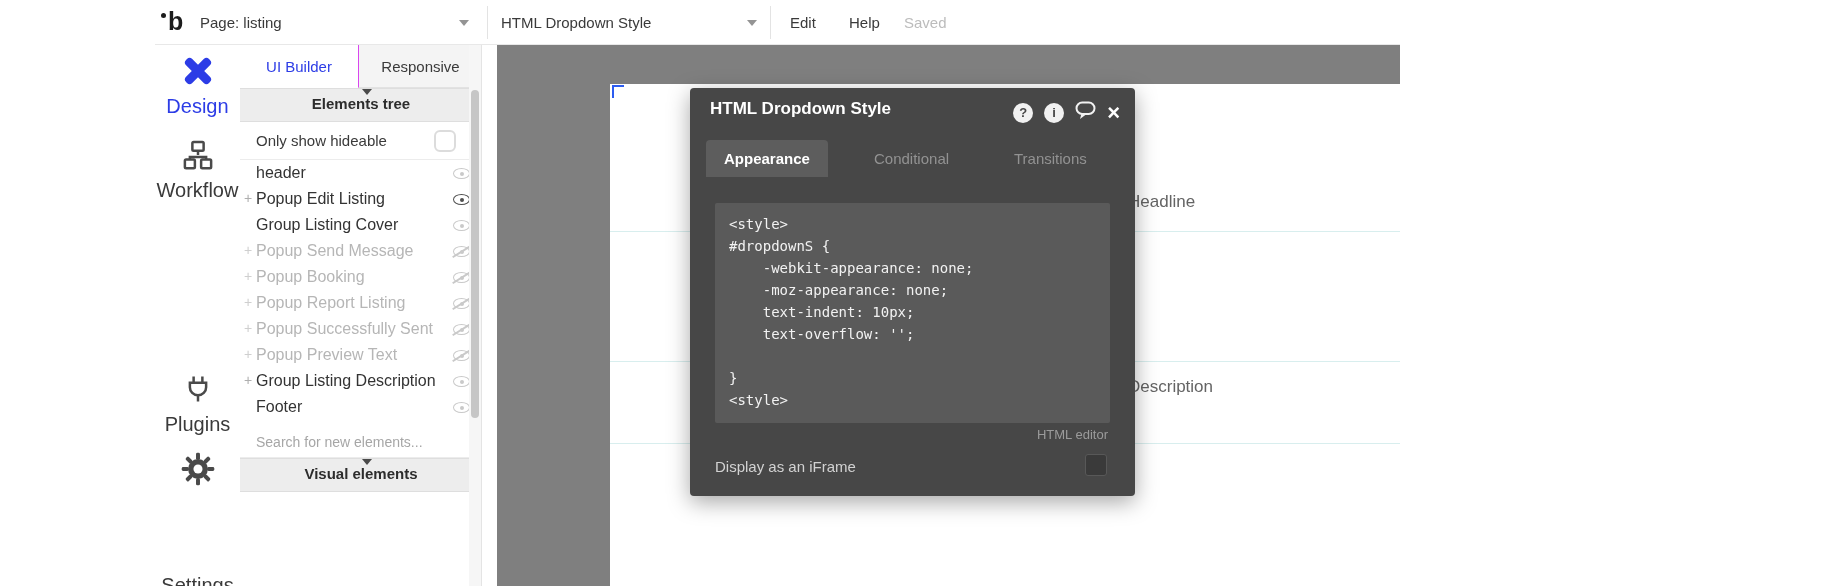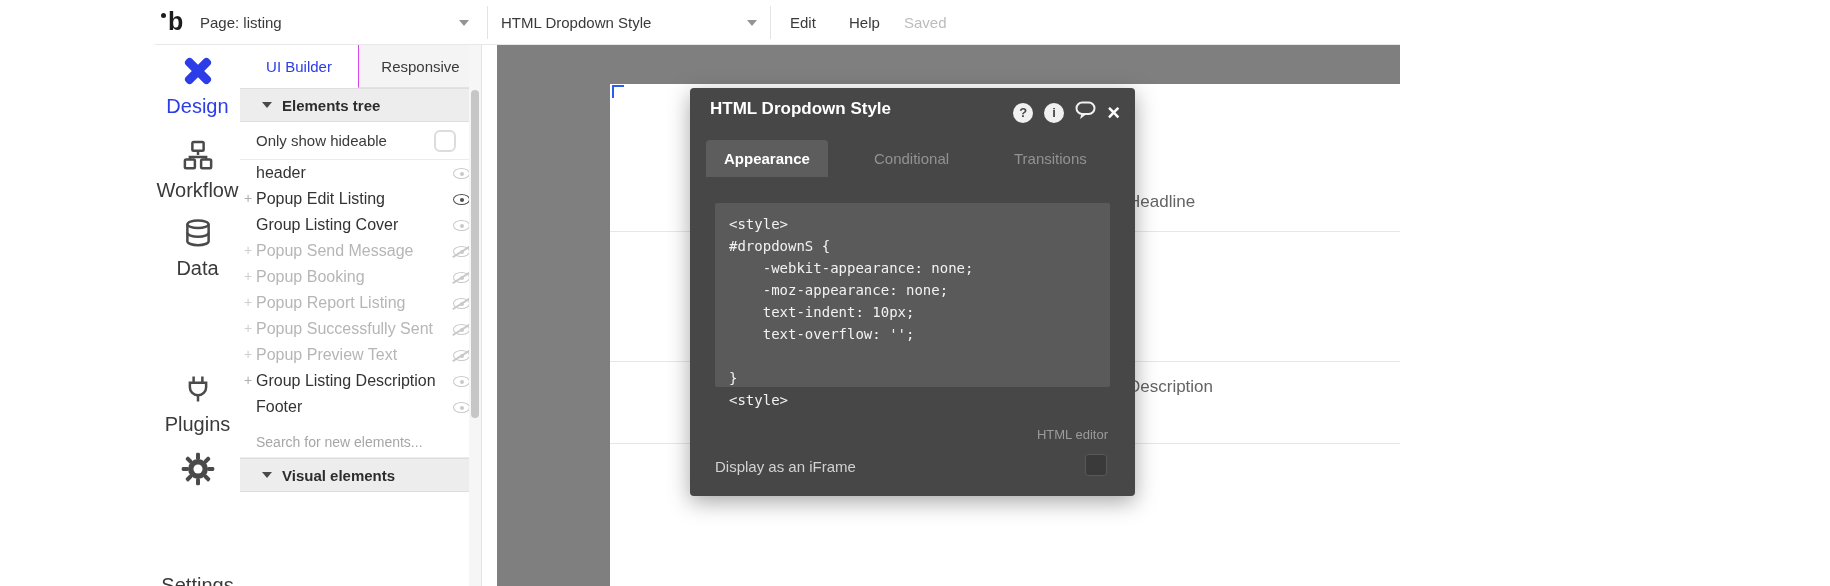--- a/index.html
+++ b/index.html
@@ -18,21 +18,21 @@
 
   
   .nav-item { position:absolute; left:155px; width:85px; display:flex; flex-direction:column; align-items:center; cursor:pointer; }
   .nav-label { font-size:20px; color:#3a3a3a; margin-top:5px; }
   .nav-item.active .nav-label { color:#2c3ce6; }
 
   
   .panel-tab { top:45px; height:43px; display:flex; align-items:center; justify-content:center; font-size:15px; cursor:pointer; }
   .panel-tab.active { left:240px; width:118px; background:#fff; color:#2c3ce6; }
   .panel-tab.inactive { left:358px; width:124px; background:#f4f4f4; color:#3a3a3a; border-left:1px solid #d946ef; border-bottom:1px solid #e2e2e2; }
-  .section-header { left:240px; width:242px; height:34px; background:#ededed; border-top:1px solid #dedede; border-bottom:1px solid #dedede; display:flex; align-items:center; cursor:pointer; }
+  .section-header { left:240px; width:242px; height:34px; background:#ededed; border-top:1px solid #dedede; border-bottom:1px solid #dedede; display:flex; align-items:center; cursor:pointer;flex-direction:column; }
   .caret { width:0; height:0; border-left:5px solid transparent; border-right:5px solid transparent; border-top:6px solid #4a4a4a; margin-left:22px; margin-right:10px; }
   .section-title { font-size:15px; font-weight:bold; color:#2d2d2d; }
   .hideable-row { left:240px; top:122px; width:242px; height:38px; border-bottom:1px solid #ececec; display:flex; align-items:center; }
   .hideable-label { font-size:15px; color:#3a3a3a; margin-left:16px; }
   .round-checkbox { position:absolute; right:26px; top:8px; width:22px; height:22px; border:2px solid #dcdcdc; border-radius:6px; background:#fff; cursor:pointer; }
   .tree-list { left:240px; top:160px; width:242px; }
   .tree-row { position:relative; height:26px; display:flex; align-items:center; padding-left:16px; cursor:pointer; }
   .plus { position:absolute; left:4px; top:5px; font-size:14px; color:#aeaeae; line-height:14px; }
   .tree-label { font-size:16px; color:#333; white-space:nowrap; }
   .tree-row.muted .tree-label { color:#b6b6b6; }
@@ -57,21 +57,21 @@
   .page-text { font-size:17px; color:#646464; }
 
   
   .modal { left:690px; top:88px; width:445px; height:408px; background:#474747; border-radius:4px; box-shadow:0 6px 22px rgba(0,0,0,0.35); z-index:10; }
   .modal-title { position:absolute; left:20px; top:11px; font-size:17px; font-weight:bold; color:#fff; }
   .modal-icons { position:absolute; right:15px; top:13px; display:flex; align-items:center; gap:11px; }
   .circle-icon { width:20px; height:20px; border-radius:50%; background:#f1f1f1; color:#474747; font-size:13px; font-weight:bold; display:flex; align-items:center; justify-content:center; cursor:pointer; }
   .close-x { color:#fff; font-size:22px; font-weight:bold; line-height:20px; cursor:pointer; }
   .modal-tab { position:absolute; top:52px; height:37px; display:flex; align-items:center; padding:0 18px; font-size:15px; color:#929292; cursor:pointer; }
   .modal-tab.active { background:#5d5d5d; border-radius:4px 4px 0 0; color:#fff; font-weight:bold; }
-  .code-area { position:absolute; left:25px; top:115px; width:395px; height:184px; background:#5a5a5a; border-radius:2px; padding:10px 14px; font-family:"DejaVu Sans Mono", monospace; font-size:14px; line-height:22px; color:#f2f2f2; cursor:text; }
+  .code-area { position:absolute; left:25px; top:115px; width:395px; height:220px; background:#5a5a5a; border-radius:2px; padding:10px 14px; font-family:"DejaVu Sans Mono", monospace; font-size:14px; line-height:22px; color:#f2f2f2; cursor:text; }
   .code-line { white-space:pre; min-height:22px; }
   .editor-caption { position:absolute; right:27px; top:339px; font-size:13px; color:#9b9b9b; }
   .iframe-label { position:absolute; left:25px; top:370px; font-size:15px; color:#d2d2d2; }
   .iframe-checkbox { position:absolute; left:395px; top:366px; width:22px; height:22px; background:#3a3a3a; border:1px solid #585858; border-radius:3px; cursor:pointer; }
 </style>
 </head>
 <body>
 
 <div class="app">
 
@@ -106,30 +106,20 @@
       <svg width="30" height="30" viewBox="0 0 24 24" fill="none" stroke="#4a4a4a" stroke-width="2">
         <rect x="7.5" y="1.5" width="9" height="7" rx="1"></rect>
         <rect x="1.5" y="15.5" width="8" height="7" rx="1"></rect>
         <rect x="14.5" y="15.5" width="8" height="7" rx="1"></rect>
         <path d="M12 8.5 v3.5 M5.5 15.5 v-2 h13 v2"></path>
       </svg>
     </span>
     <span class="nav-label">Workflow</span>
   </div>
 
-  <div class="nav-item" style="top:218px;">
-    <span>
-      <svg width="30" height="30" viewBox="0 0 24 24" fill="none" stroke="#4a4a4a" stroke-width="2">
-        <ellipse cx="12" cy="5" rx="8.5" ry="3"></ellipse>
-        <path d="M3.5 5 v13.5 c0 1.8 3.8 3.2 8.5 3.2 s8.5 -1.4 8.5 -3.2 V5"></path>
-        <path d="M3.5 11.8 c0 1.8 3.8 3.2 8.5 3.2 s8.5 -1.4 8.5 -3.2"></path>
-      </svg>
-    </span>
-    <span class="nav-label">Data</span>
-  </div>
 
 
   <div class="nav-item" style="top:374px;">
     <span>
       <svg width="30" height="30" viewBox="0 0 24 24" fill="none" stroke="#4a4a4a" stroke-width="2">
         <path d="M8.5 2 v5 M15.5 2 v5"></path>
         <path d="M5.5 7 h13 v3.5 a6.5 6.5 0 0 1 -13 0 Z"></path>
         <path d="M12 17.5 v4.5"></path>
       </svg>
     </span>

